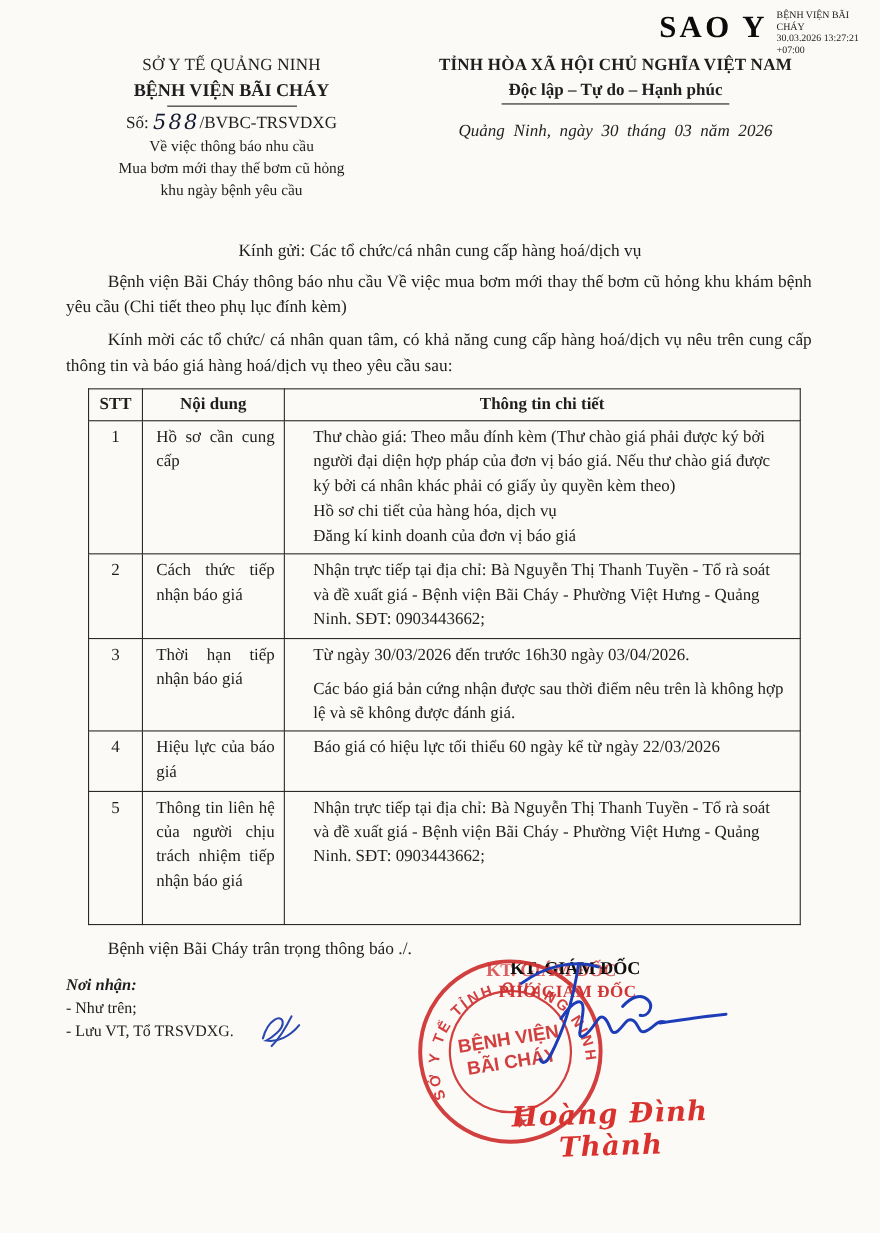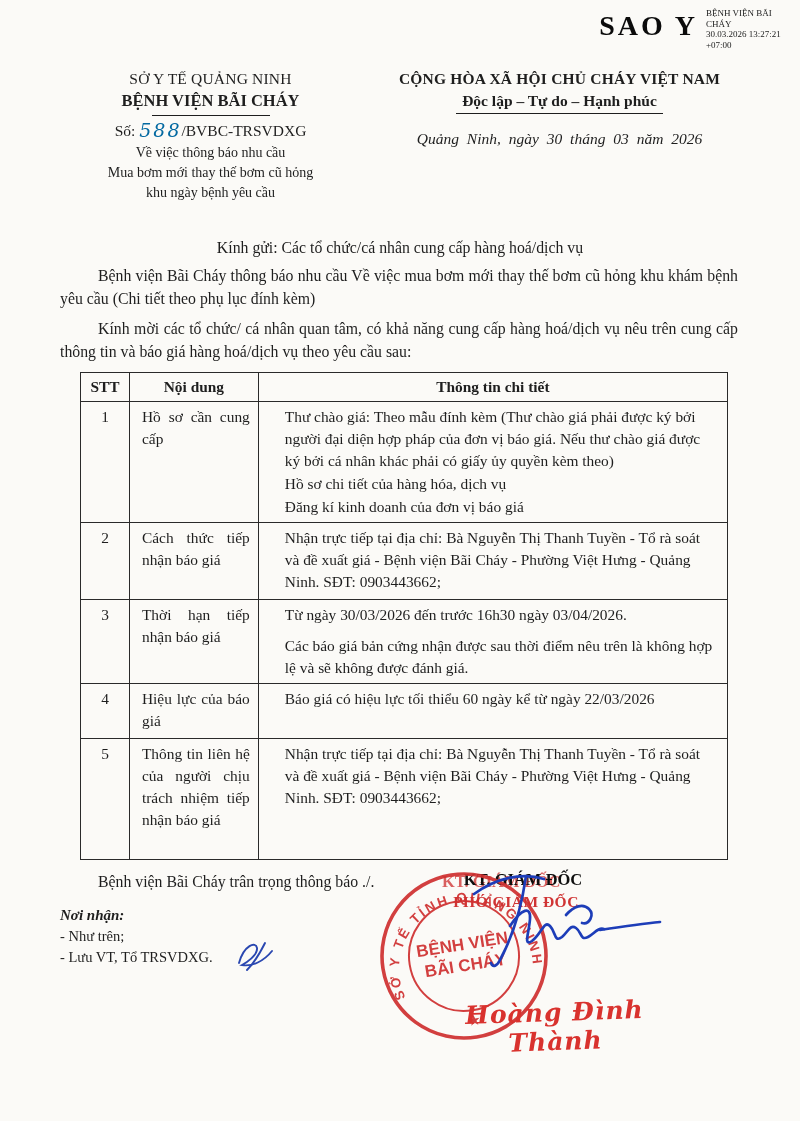--- a/index.html
+++ b/index.html
@@ -12,27 +12,27 @@
     position:relative; width:800px; height:1121px;
     background:#fbfaf7; color:#1e1e1e; overflow:hidden;
   }
 
   
   .certification { position:absolute; top:8px; right:6px; display:flex; align-items:flex-start; gap:8px; }
   .sao-y { font-size:28px; font-weight:bold; letter-spacing:3px; color:#0b0b0b; line-height:1; margin-top:4px; }
   .cert-meta { font-size:9px; line-height:10.5px; color:#222; width:88px; }
 
   
-  .header { display:flex; padding-top:70px; }
+  .header { display:flex; padding-top:51px; }
   .hdr-left { width:305px; margin-left:58px; text-align:center; }
   .hdr-left .parent-org { font-size:15.5px; letter-spacing:.2px; }
   .hdr-left .org { font-size:16.5px; font-weight:bold; margin-top:3px; }
   .org-rule { width:118px; border-top:1.6px solid #1e1e1e; margin:4px auto 2px auto; }
   .doc-number { font-size:15.5px; }
-  .hand-num { color:#0369a1; font-style:italic; font-size:19px; letter-spacing:2px;
+  .hand-num { color:#0f172a; font-style:italic; font-size:19px; letter-spacing:2px;
               font-family:"DejaVu Serif",serif; position:relative; top:1px; }
   .subject { font-size:14px; line-height:20px; margin-top:3px; }
   .hdr-right { flex:1; text-align:center; margin-right:44px; }
   .national-title { font-size:15.5px; font-weight:bold; letter-spacing:.2px; }
   .motto { display:inline-block; font-size:15.5px; font-weight:bold; margin-top:4px;
            padding:0 6px 3px 6px; border-bottom:1.6px solid #1e1e1e; }
   .date-line { font-size:15.5px; font-style:italic; margin-top:16px; word-spacing:4px; }
 
   
   .salutation { text-align:center; font-size:15.8px; margin-top:36px; }
@@ -98,21 +98,21 @@
         <span>Số:</span>
         <span class="hand-num">588</span><span>/BVBC-TRSVDXG</span>
       </div>
       <div class="subject">
         <div>Về việc thông báo nhu cầu</div>
         <div>Mua bơm mới thay thế bơm cũ hỏng</div>
         <div>khu ngày bệnh yêu cầu</div>
       </div>
     </div>
     <div class="hdr-right">
-      <div class="national-title">CỘNG HÒA XÃ HỘI CHỦ CHÁY VIỆT NAM</div>
+      <div class="national-title">TỈNH HÒA XÃ HỘI CHỦ NGHĨA VIỆT NAM</div>
       <div><span class="motto">Độc lập – Tự do – Hạnh phúc</span></div>
       <div class="date-line">Quảng Ninh, ngày 30 tháng 03 năm 2026</div>
     </div>
   </div>
 
   <div class="salutation">Kính gửi: Các tổ chức/cá nhân cung cấp hàng hoá/dịch vụ</div>
   <p class="para">Bệnh viện Bãi Cháy thông báo nhu cầu Về việc mua bơm mới thay thế bơm cũ hỏng khu khám bệnh yêu cầu (Chi tiết theo phụ lục đính kèm)</p>
   <p class="para">Kính mời các tổ chức/ cá nhân quan tâm, có khả năng cung cấp hàng hoá/dịch vụ nêu trên cung cấp thông tin và báo giá hàng hoá/dịch vụ theo yêu cầu sau:</p>
 
   <table class="doc-table">

